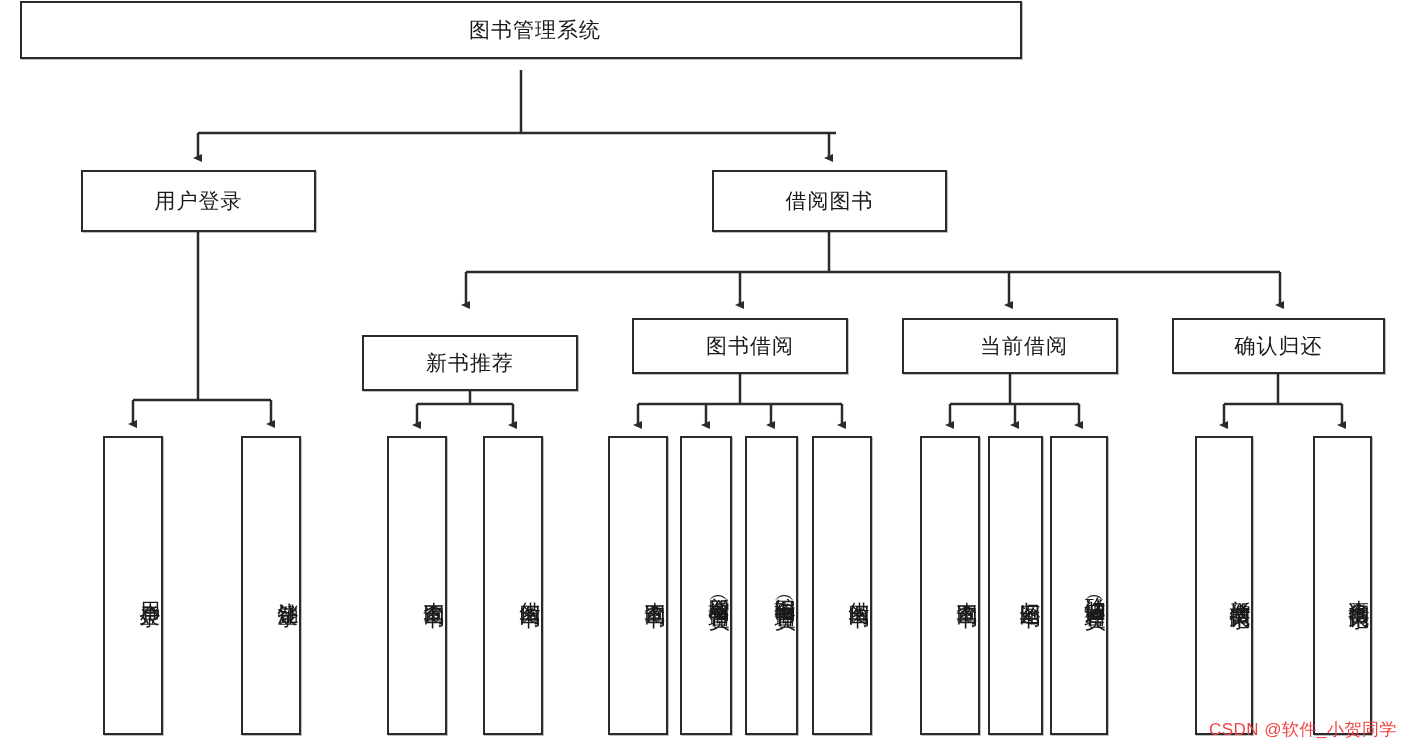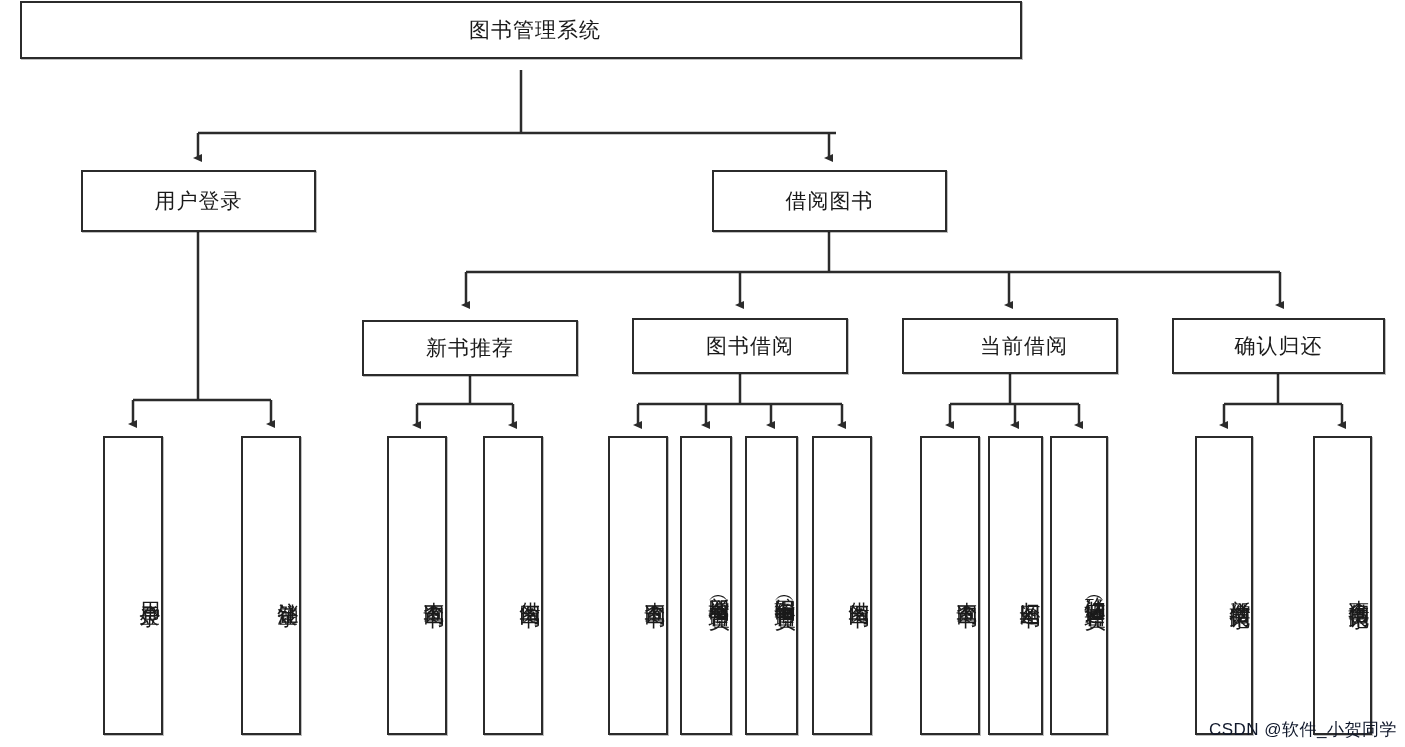--- a/index.html
+++ b/index.html
@@ -50,21 +50,21 @@
     top: 0;
     width: 1405px;
     height: 747px;
     pointer-events: none;
   }
   .watermark {
     position: absolute;
     right: 8px;
     bottom: 6px;
     font-size: 17px;
-    color: #0f172a;
+    color: #ef4444;
     white-space: nowrap;
     letter-spacing: 0.5px;
   }
 </style>
 </head>
 <body>
 
 <div id="canvas">
 
   <svg id="edges" viewBox="0 0 1405 747">
@@ -115,21 +115,21 @@
       <path d="M1224,404 L1224,425" marker-end="url(#arrow)"></path>
       <path d="M1342,404 L1342,425" marker-end="url(#arrow)"></path>
     </g>
   </svg>
 
   <div class="node h" style="left:20px; top:1px; width:1002px; height:58px;padding-left:28px;">图书管理系统</div>
 
   <div class="node h" style="left:81px; top:170px; width:235px; height:62px;">用户登录</div>
   <div class="node h" style="left:712px; top:170px; width:235px; height:62px;">借阅图书</div>
 
-  <div class="node h" style="left:362px; top:320px; width:216px; height:56px;">新书推荐</div>
+  <div class="node h" style="left:362px; top:335px; width:216px; height:56px;">新书推荐</div>
   <div class="node h" style="left:632px; top:318px; width:216px; height:56px;padding-left:20px;">图书借阅</div>
   <div class="node h" style="left:902px; top:318px; width:216px; height:56px;padding-left:28px;">当前借阅</div>
   <div class="node h" style="left:1172px; top:318px; width:213px; height:56px;">确认归还</div>
 
   <div class="node v" style="left:103px; top:436px; width:60px; height:299px;">用户登录</div>
   <div class="node v" style="left:241px; top:436px; width:60px; height:299px;">注销登录</div>
 
   <div class="node v" style="left:387px; top:436px; width:60px; height:299px;">查询图书</div>
   <div class="node v" style="left:483px; top:436px; width:60px; height:299px;">借阅图书</div>
 

